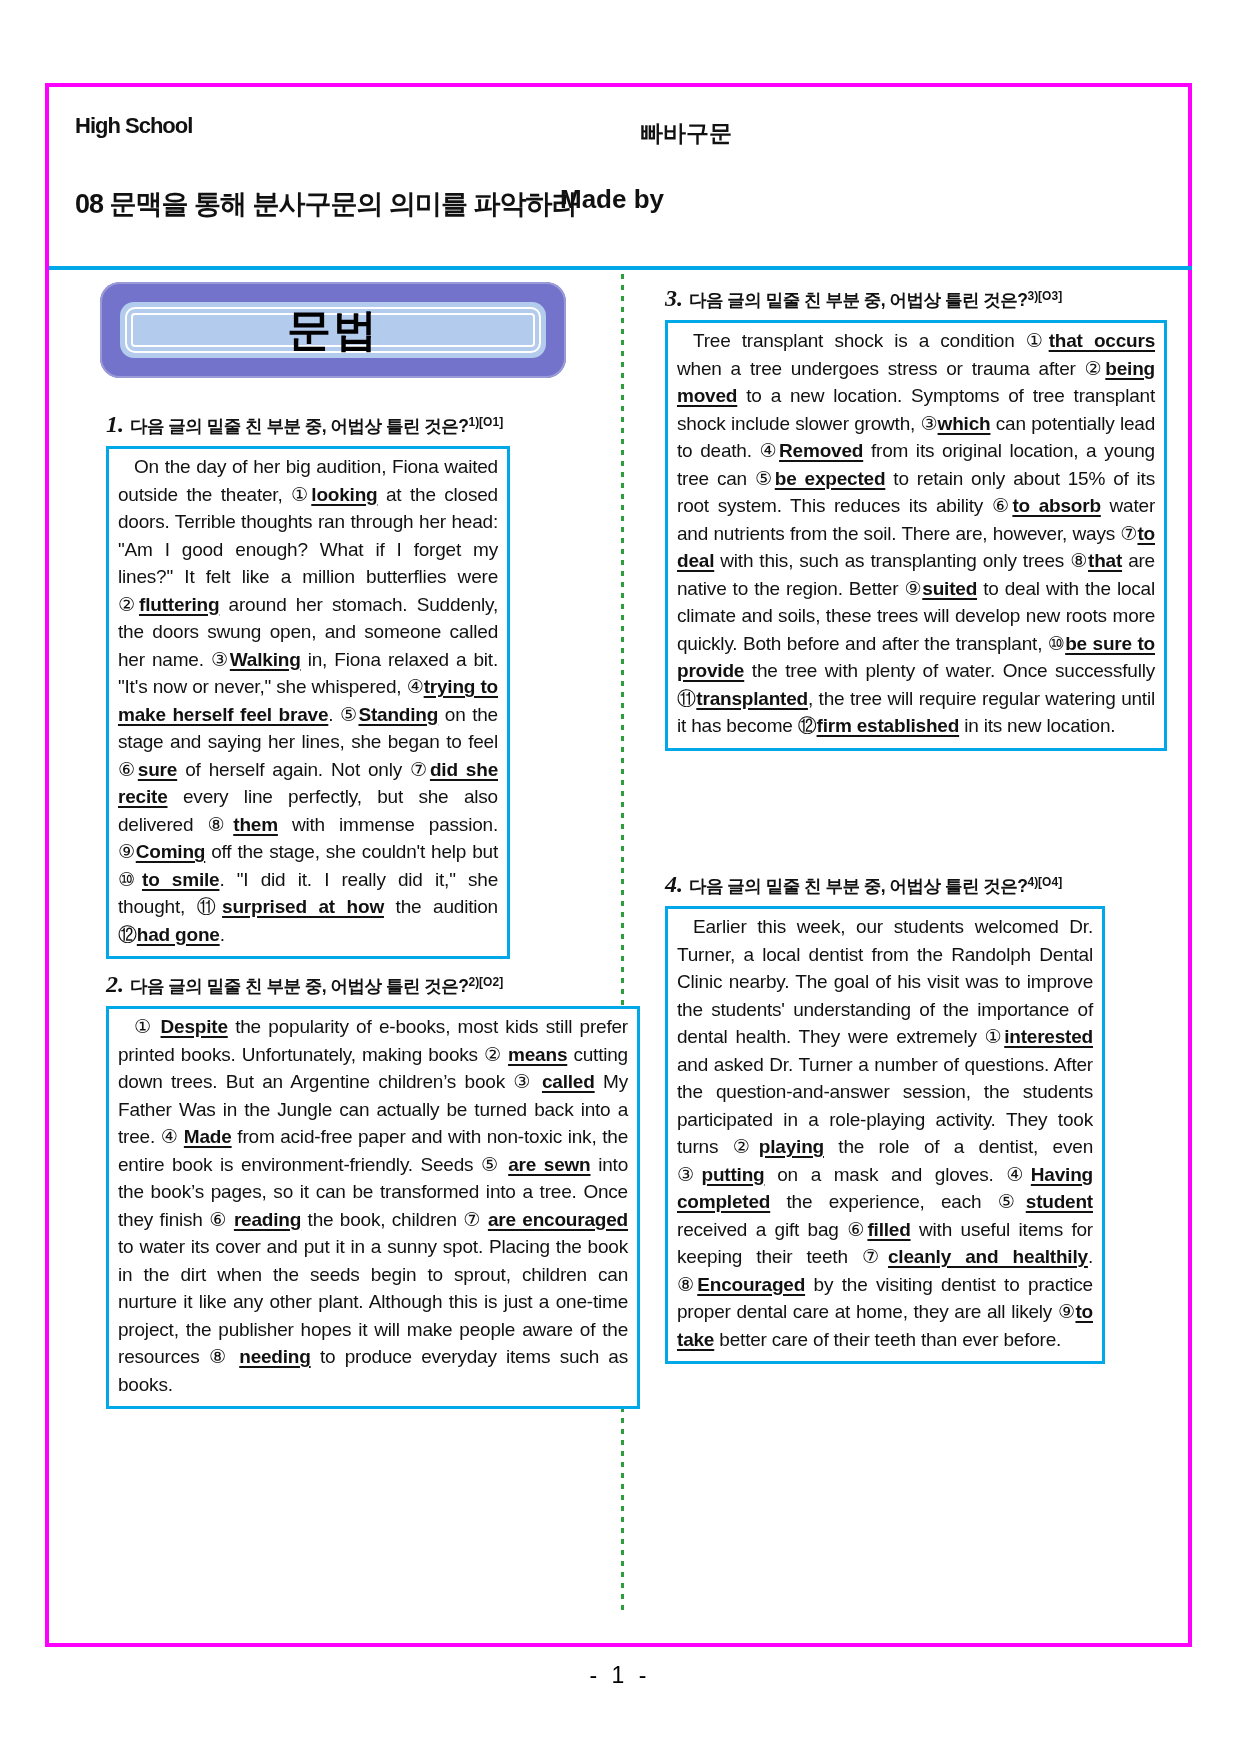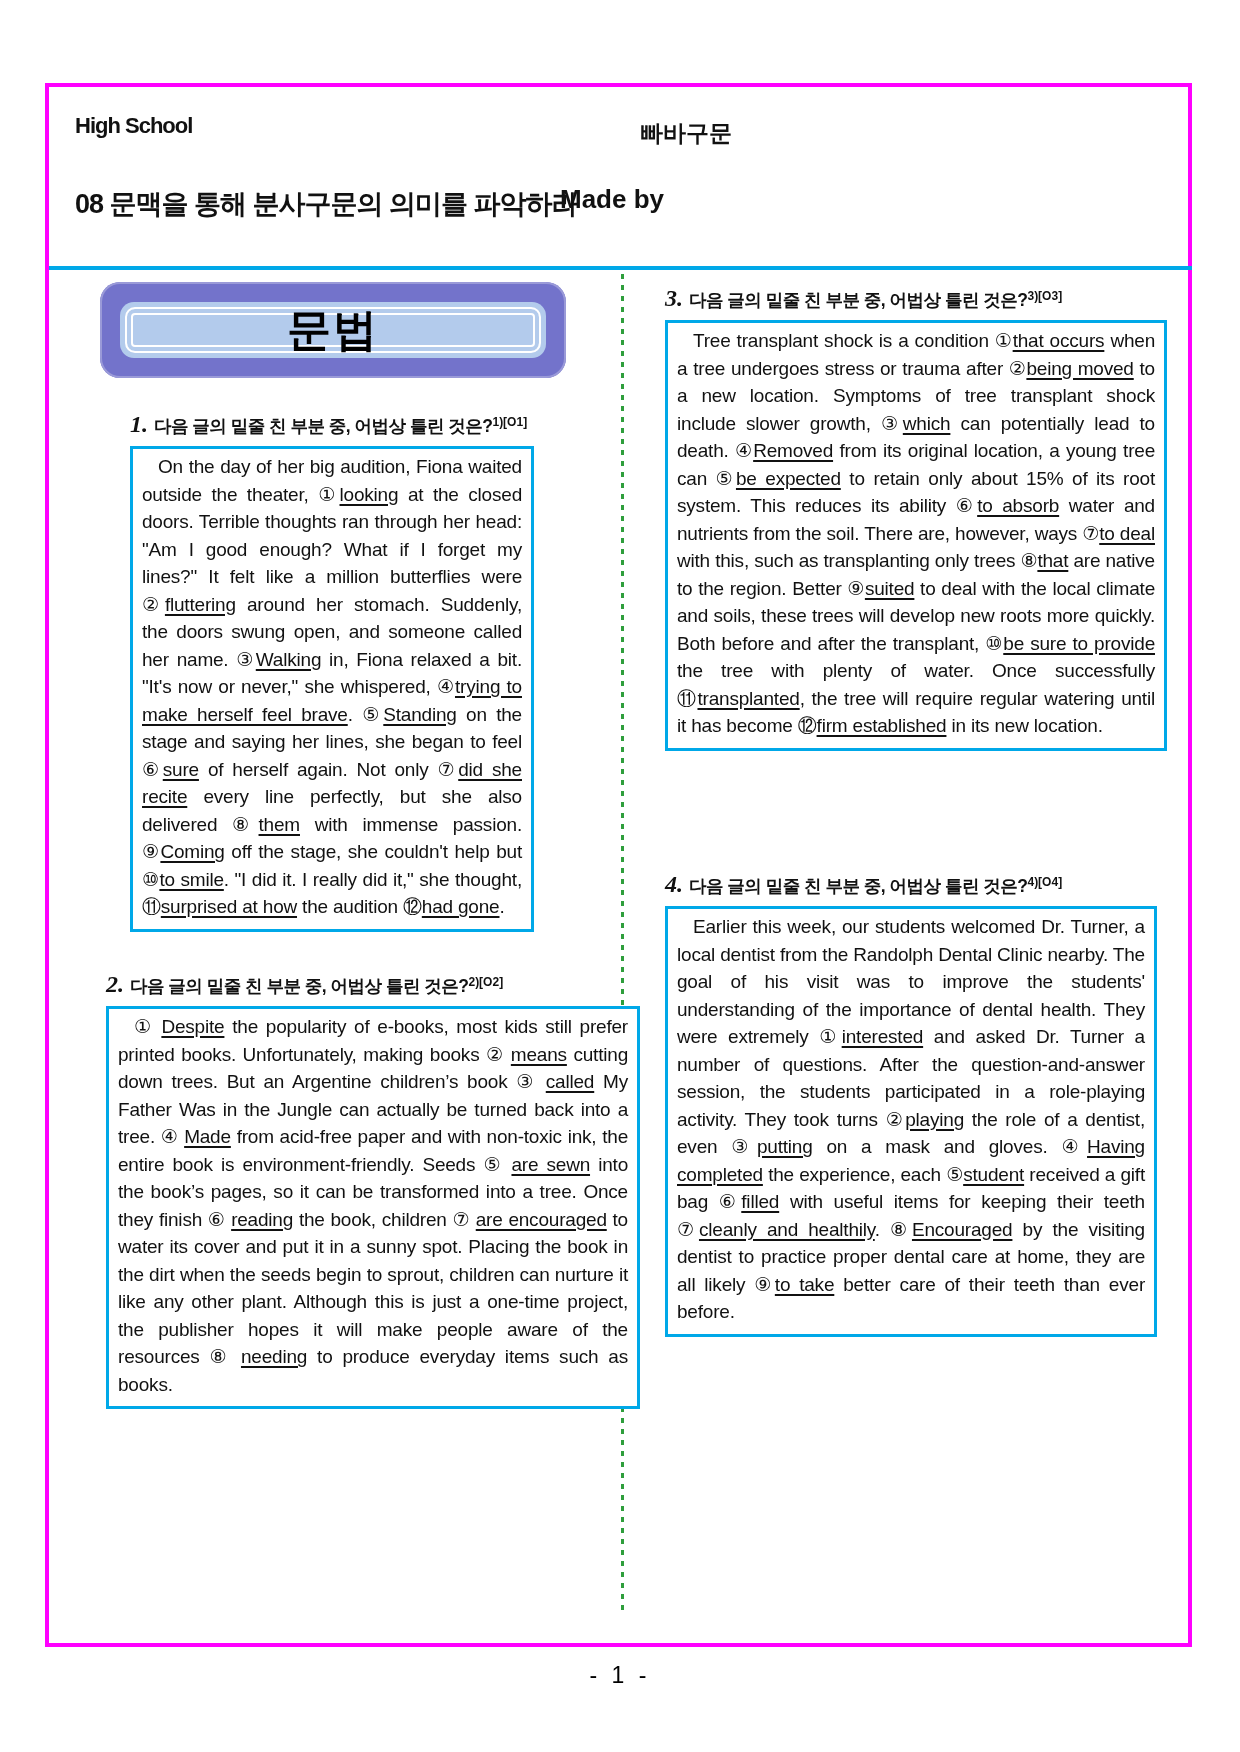--- a/index.html
+++ b/index.html
@@ -36,37 +36,37 @@
     padding:5px;box-sizing:border-box;
   }
   .banner-in{
     width:100%;height:100%;border:2px solid #ffffff;border-radius:10px;
     box-sizing:border-box;display:flex;align-items:center;justify-content:center;
     box-shadow:inset 0 0 0 4px #b3cbec, inset 0 0 0 6px #ffffff;
   }
   .banner-title{font-size:44px;font-weight:bold;color:#000;letter-spacing:2px;}
   
   .question{position:absolute;box-sizing:border-box;padding-left:28px;}
-  .q1{left:78px;top:411px;width:432px;margin-left:24px;}
+  .q1{left:78px;top:411px;width:432px;}
   .q2{left:78px;top:971px;width:562px;}
   .q3{left:637px;top:285px;width:530px;}
-  .q4{left:637px;top:871px;width:520px;}
+  .q4{left:637px;top:871px;width:468px;}
   .q-head{white-space:nowrap;margin:0 0 8px 0;}
   .q-num{font-family:"Liberation Serif","DejaVu Serif",serif;font-style:italic;font-weight:bold;font-size:24px;margin-right:6px;}
   .q-prompt{font-size:17.5px;font-weight:bold;letter-spacing:-0.5px;}
   .q-sup{font-size:12px;font-weight:bold;vertical-align:super;line-height:0;}
   .passage{
     border:3px solid #00a8e8;background:#ffffff;
     padding:4px 9px 8px 9px;box-sizing:border-box;
   }
   .passage-text{
     margin:0;font-size:19px;line-height:27.5px;text-align:justify;
     text-indent:16px;letter-spacing:-0.2px;
   }
-  .ub{font-weight:normal;text-decoration:underline;text-decoration-thickness:2px;text-underline-offset:3px;}
+  .ub{font-weight:bold;text-decoration:underline;text-decoration-thickness:2px;text-underline-offset:3px;}
   
   .page-num{
     position:absolute;left:0;top:1662px;width:1240px;text-align:center;
     font-size:23px;letter-spacing:4px;color:#000;
   }
 </style>
 </head>
 <body>
 
 <div class="page-frame"></div>

